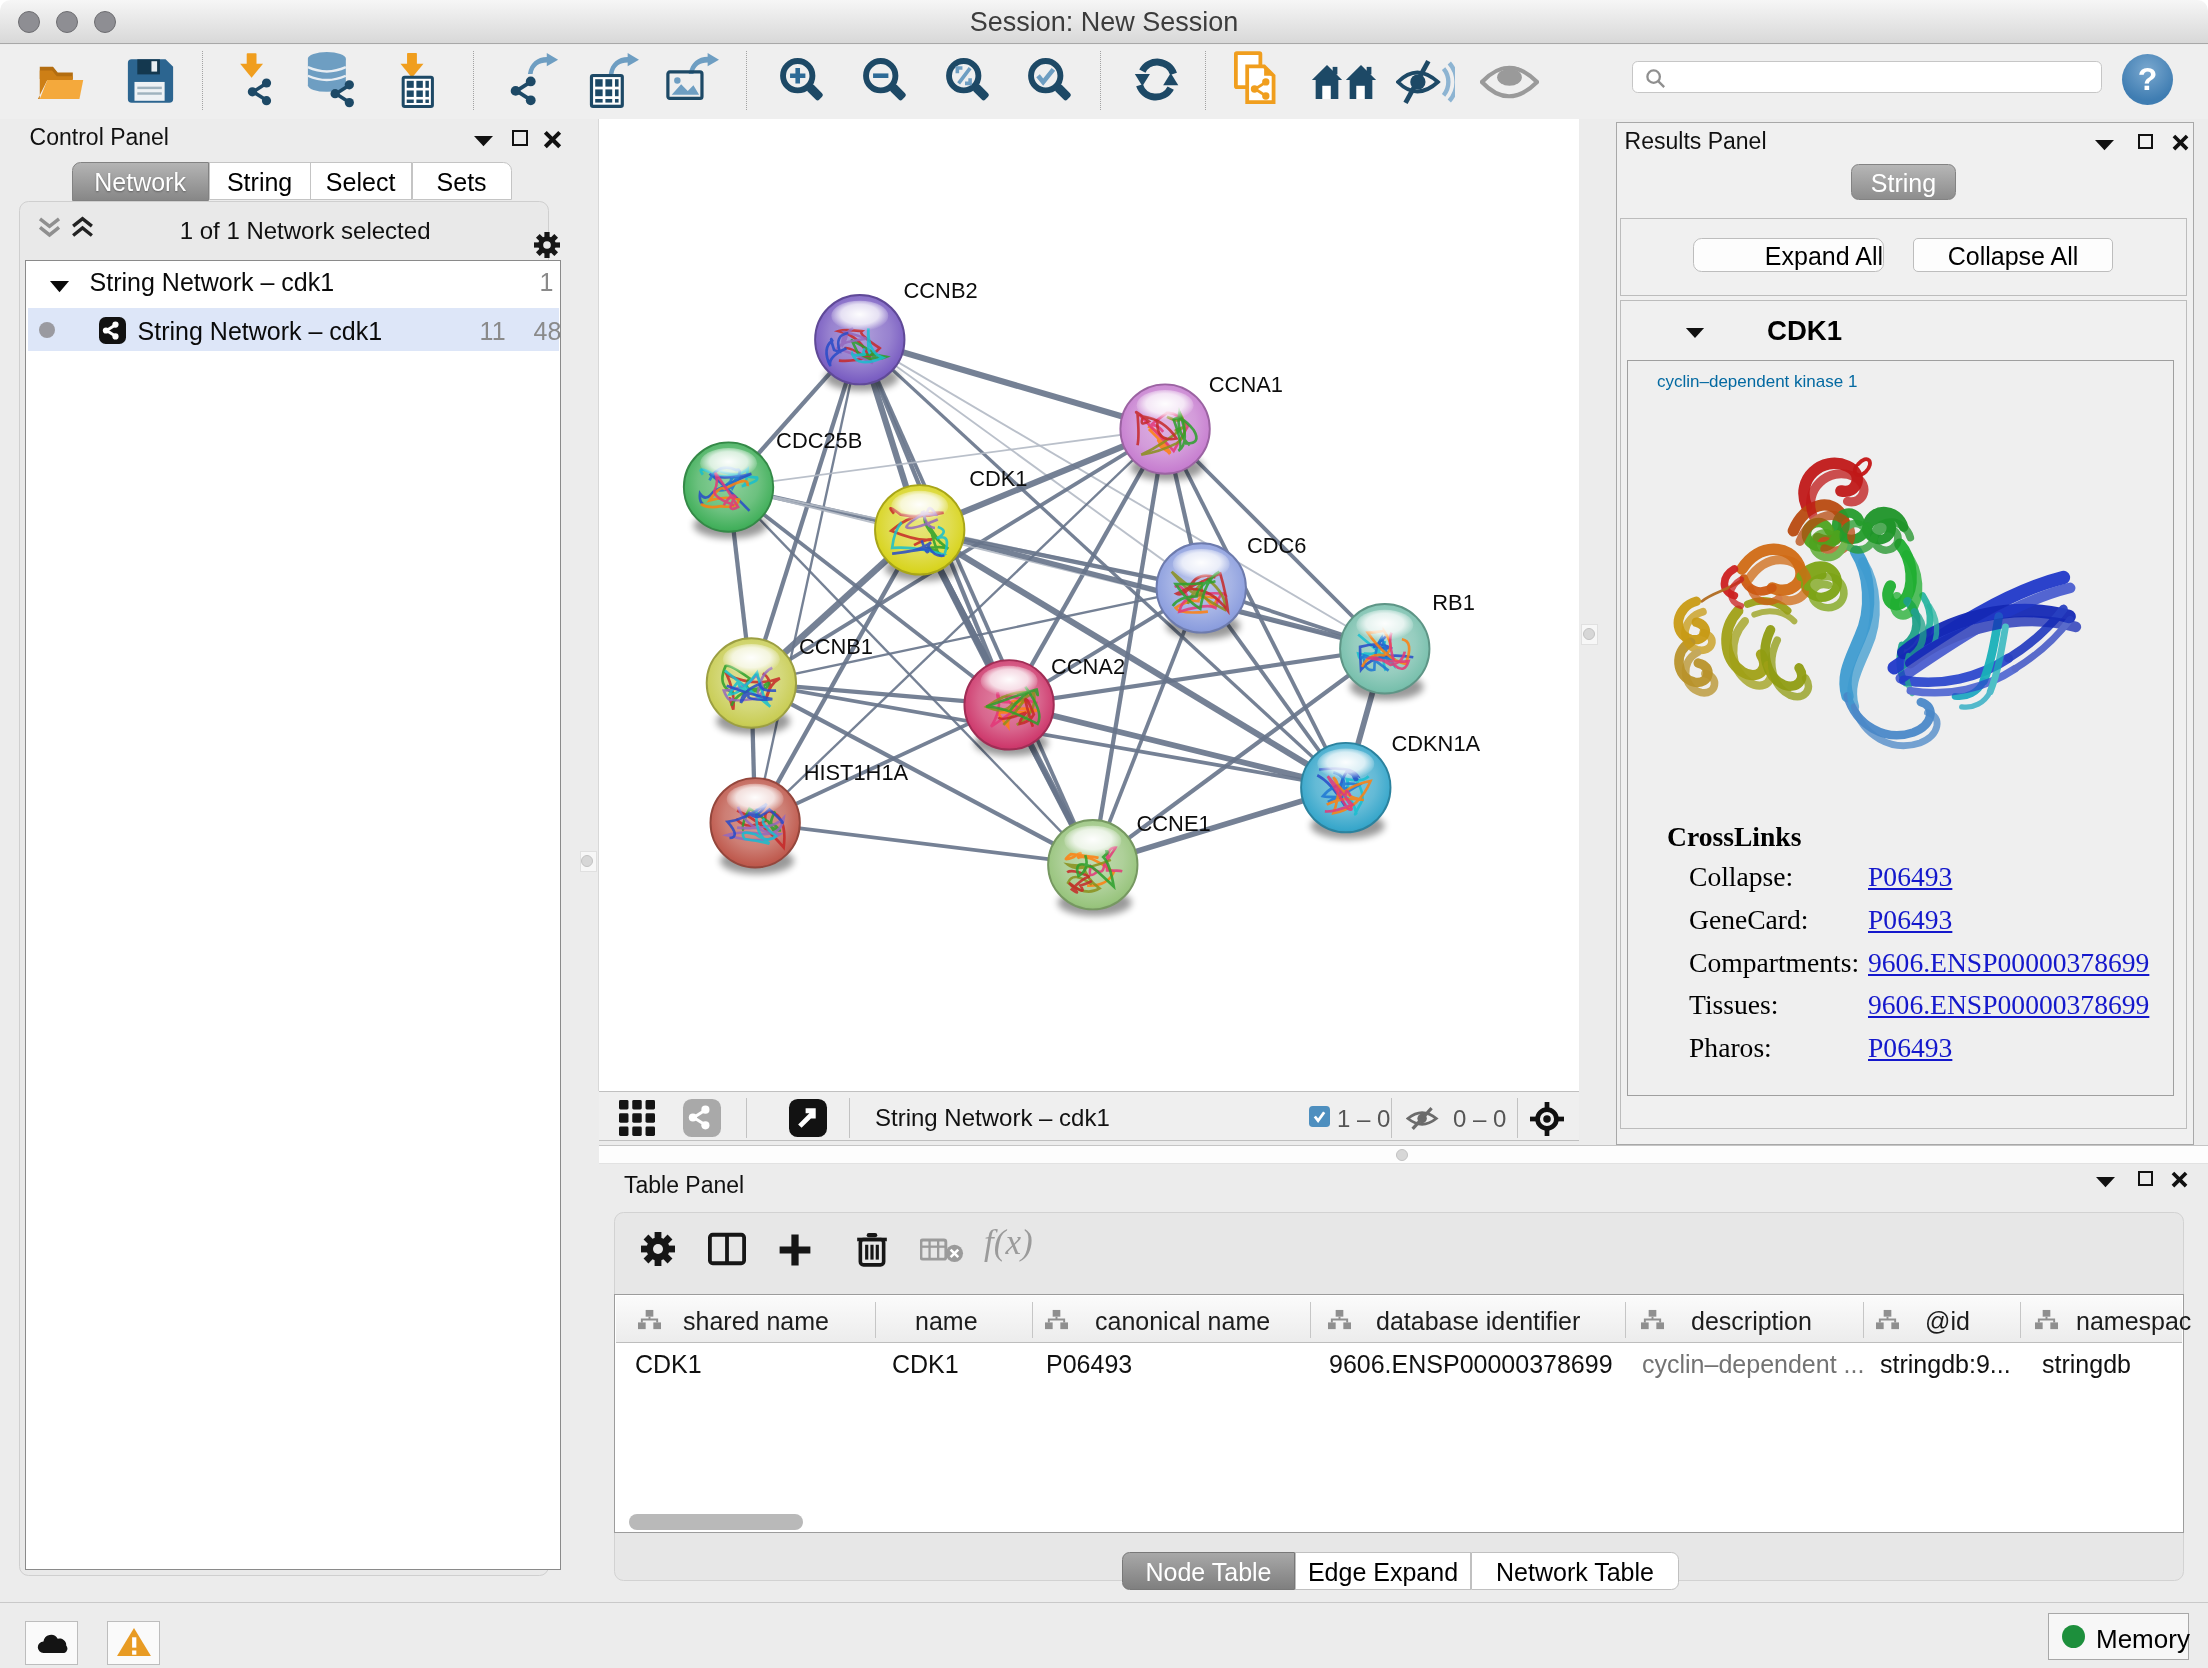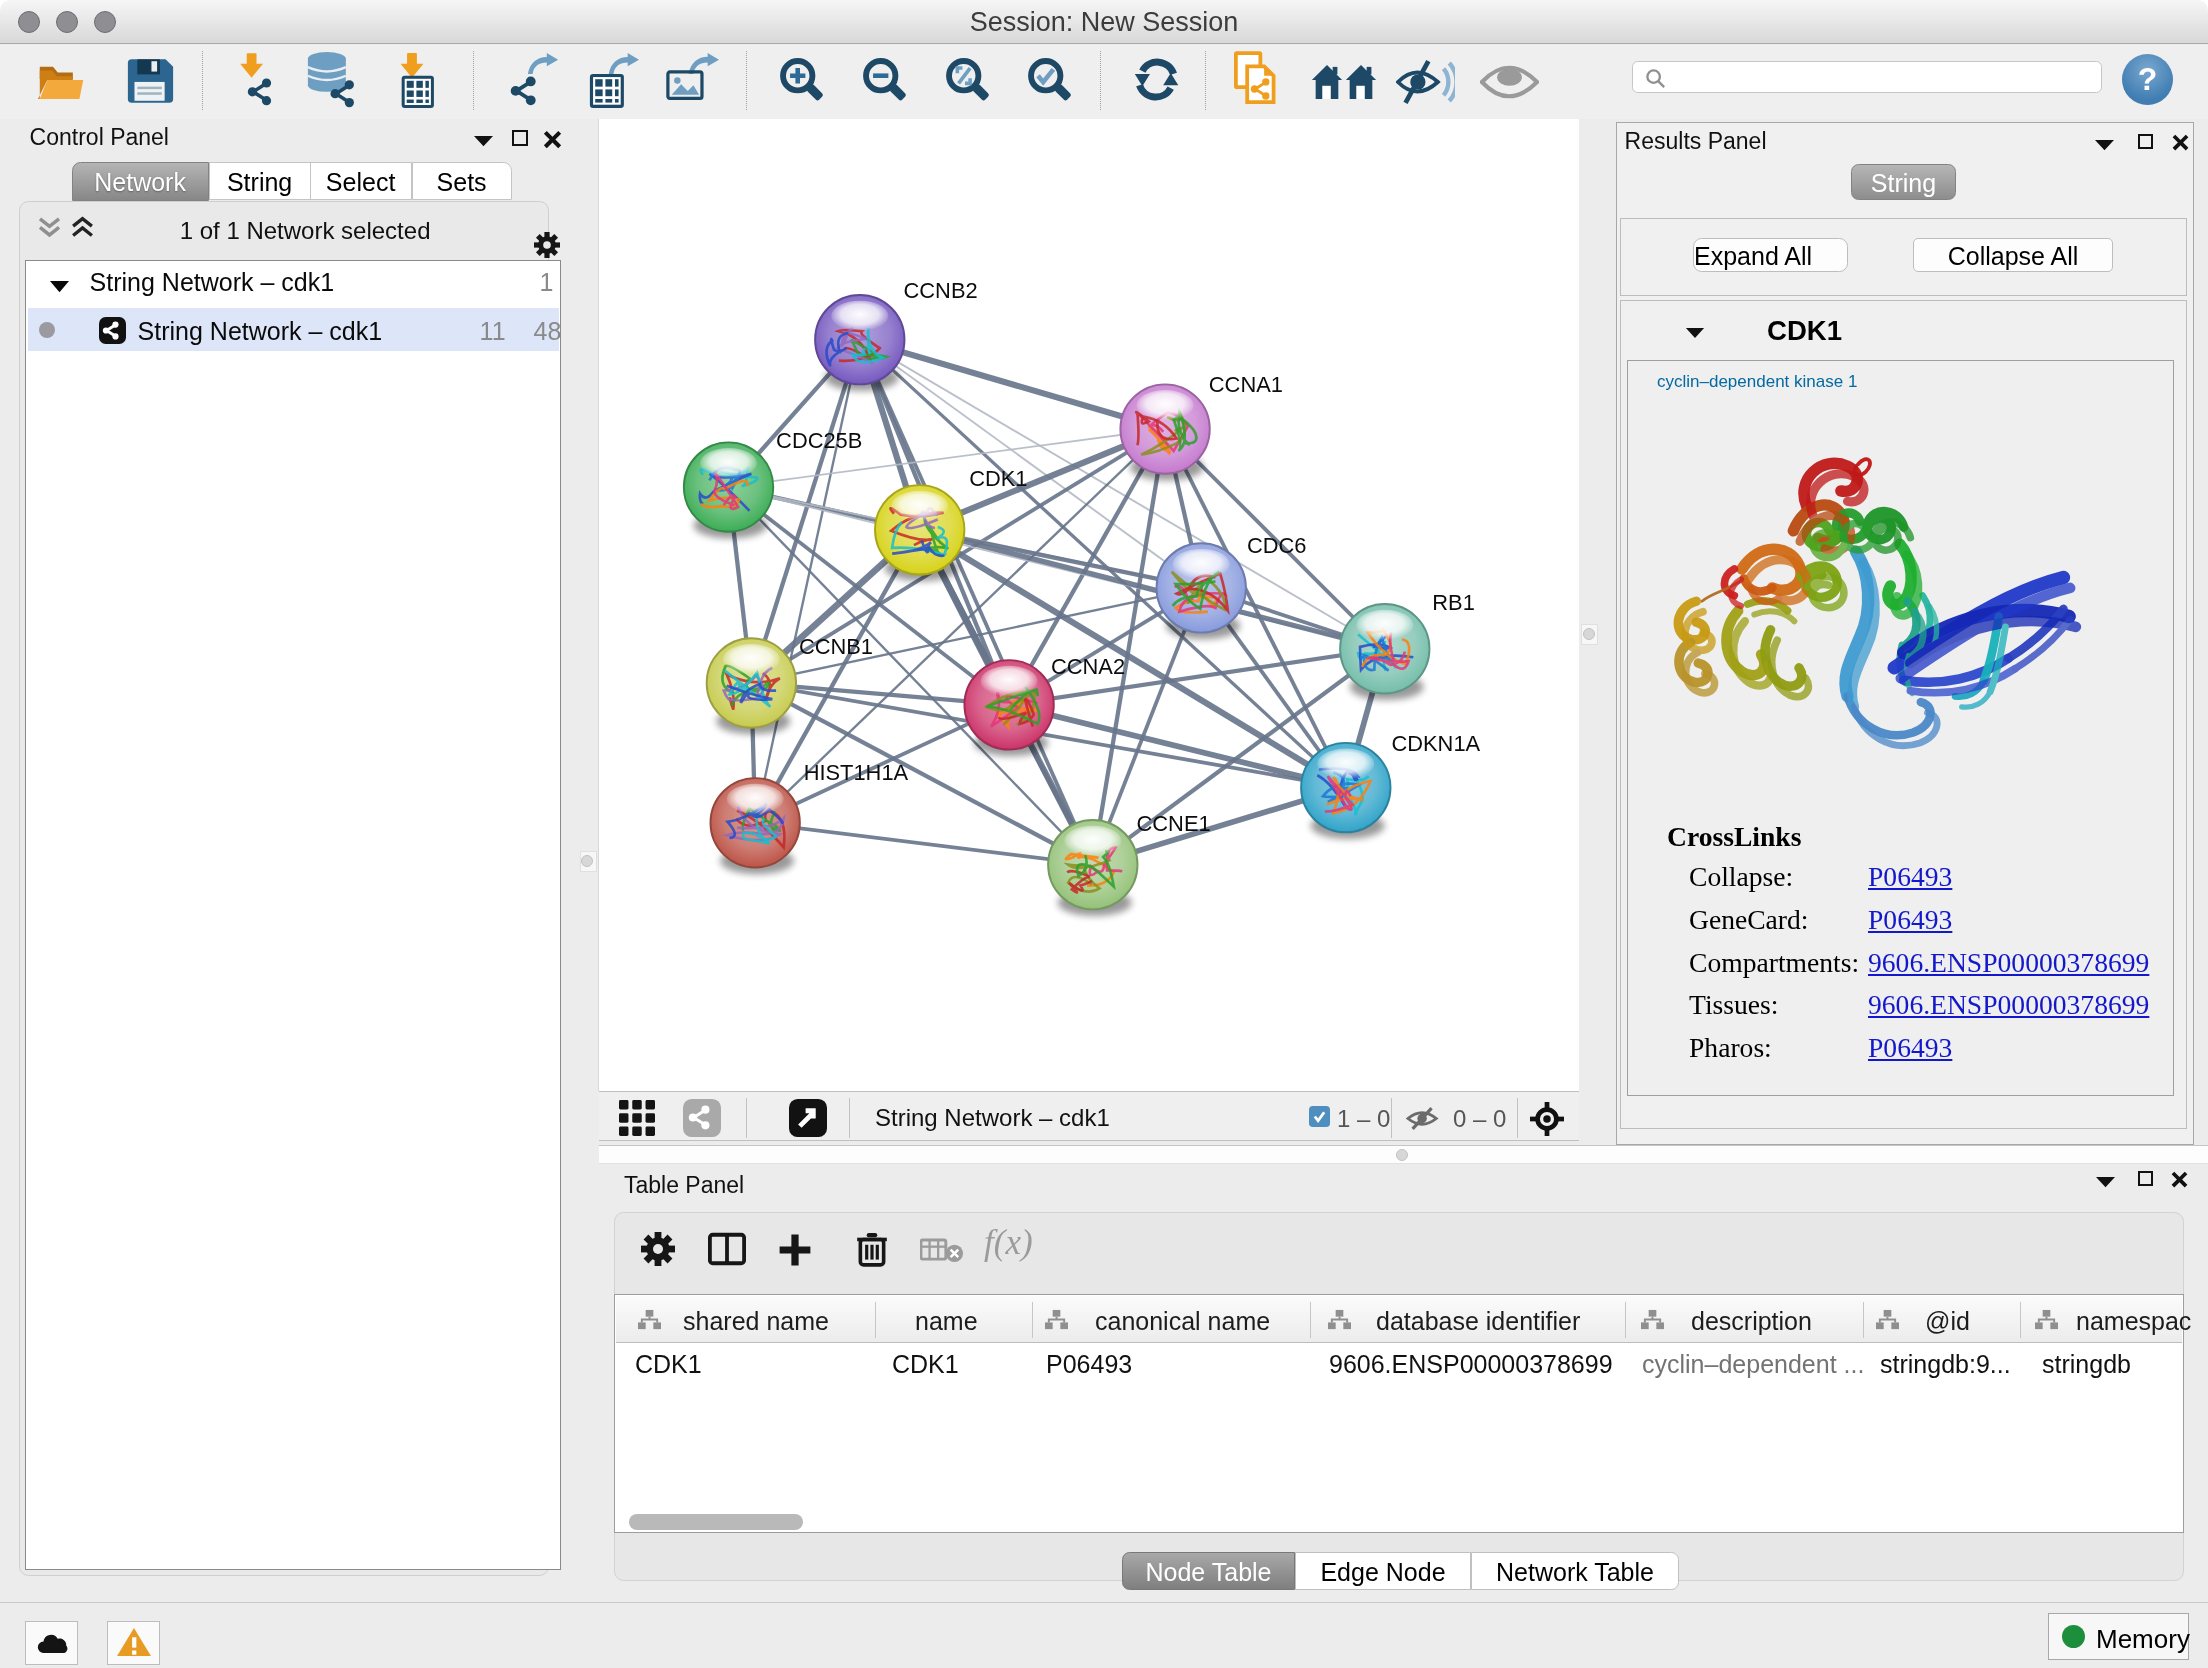--- a/index.html
+++ b/index.html
@@ -595,21 +595,21 @@
     <div style="position:absolute;left:7.6px;top:4.8px;font-size:23px;color:#111">Results Panel</div>
     <svg style="position:absolute;left:477px;top:15px" width="21" height="13.3" viewBox="0 0 22 14">
       <path d="M1,2 h20 l-10,11 z" fill="#111"></path>
     </svg>
     <div style="position:absolute;left:521px;top:10.5px;width:15px;height:15px;border:2.4px solid #111"></div>
     <svg style="position:absolute;left:553px;top:8.6px" width="21" height="21" viewBox="0 0 24 24">
       <path d="M3,6 L6,3 L12,9 L18,3 L21,6 L15,12 L21,18 L18,21 L12,15 L6,21 L3,18 L9,12 Z" fill="#111"></path>
     </svg>
     <div style="position:absolute;left:234px;top:41px;width:105px;height:36px;background:linear-gradient(#b6b6b6,#8d8d8d);border:1px solid #838383;border-radius:7.6px;color:#fff;font-size:25px;text-align:center;line-height:36px">String</div>
     <div style="position:absolute;left:2.9px;top:95px;width:567px;height:78px;border:1.9px solid #bcbcbc"></div>
-    <div style="position:absolute;left:76px;top:115px;width:155px;height:34px;background:#fdfdfd;border:1.9px solid #bdbdbd;border-radius:8.6px;font-size:25px;text-align:left;line-height:34px;color:#000">Expand All</div>
+    <div style="position:absolute;left:76px;top:115px;width:191px;height:34px;background:#fdfdfd;border:1.9px solid #bdbdbd;border-radius:8.6px;font-size:25px;text-align:right;line-height:34px;color:#000">Expand All</div>
     <div style="position:absolute;left:296px;top:115px;width:200px;height:34px;background:#fdfdfd;border:1.9px solid #bdbdbd;border-radius:5px;font-size:25px;text-align:center;line-height:34px;color:#000">Collapse All</div>
     <div style="position:absolute;left:2.9px;top:177px;width:567px;height:829px;border:1.9px solid #bcbcbc"></div>
     <svg style="position:absolute;left:68px;top:203px" width="20" height="13.3" viewBox="0 0 22 14">
       <path d="M1,2 h20 l-10,11 z" fill="#111"></path>
     </svg>
     <div style="position:absolute;left:150px;top:192px;font-size:27.6px;font-weight:bold;color:#000">CDK1</div>
     <div style="position:absolute;left:9.5px;top:237px;width:547px;height:736px;background:#efefef;border:1px solid #9f9f9f"></div>
     <div style="position:absolute;left:40px;top:249px;font-size:17px;color:#0369a1">cyclin–dependent kinase 1</div>
     <div class="serif" style="position:absolute;left:50px;top:698px;font-size:27.6px;font-weight:bold;color:#000">CrossLinks</div>
     <div class="serif" style="position:absolute;left:72px;top:738px;font-size:27.6px;color:#000">Collapse:</div>
@@ -784,21 +784,21 @@
     <div style="position:absolute;left:1477px;top:143px;font-size:25px;color:#1c1c1c">namespac</div>
     <div style="position:absolute;left:36px;top:186px;font-size:25px;color:#111">CDK1</div>
     <div style="position:absolute;left:293px;top:186px;font-size:25px;color:#111">CDK1</div>
     <div style="position:absolute;left:447px;top:186px;font-size:25px;color:#111">P06493</div>
     <div style="position:absolute;left:730px;top:186px;font-size:25px;color:#111">9606.ENSP00000378699</div>
     <div style="position:absolute;left:1043px;top:186px;font-size:25px;color:#737373">cyclin–dependent ...</div>
     <div style="position:absolute;left:1281px;top:186px;font-size:25px;color:#111">stringdb:9...</div>
     <div style="position:absolute;left:1443px;top:186px;font-size:25px;color:#111">stringdb</div>
     <div style="position:absolute;left:30px;top:350px;width:174px;height:16px;background:#b9b9b9;border-radius:8.6px"></div>
     <div style="position:absolute;left:523px;top:388px;width:173px;height:38px;background:linear-gradient(#a8a8a8,#7f7f7f);border:1px solid #787878;border-radius:7.6px 0 0 7.6px;color:#fff;font-size:25px;text-align:center;line-height:38px">Node Table</div>
-    <div style="position:absolute;left:696px;top:388px;width:176px;height:38px;background:#fff;border:1px solid #c0c0c0;color:#000;font-size:25px;text-align:center;line-height:38px">Edge Node</div>
+    <div style="position:absolute;left:696px;top:388px;width:176px;height:38px;background:#fff;border:1px solid #c0c0c0;color:#000;font-size:25px;text-align:center;line-height:38px">Edge Expand</div>
     <div style="position:absolute;left:872px;top:388px;width:208px;height:38px;background:#fff;border:1px solid #c0c0c0;border-radius:0 7.6px 7.6px 0;color:#000;font-size:25px;text-align:center;line-height:38px">Network Table</div>
   </div>
 <div style="position:absolute;left:0;top:1602px;width:2208px;height:0;border-top:1.9px solid #c9c9c9"></div>
 <div style="position:absolute;left:25px;top:1621px;width:53px;height:44px;background:#fafafa;border:1.9px solid #bdbdbd"></div>
 <svg style="position:absolute;left:34px;top:1632px" width="36" height="23" viewBox="0 0 38 24">
     <path d="M10,22 a6,6 0 0 1 0,-12 a8,8 0 0 1 15,-3 a7,7 0 0 1 9,7 a5,5 0 0 1 -2,8 z" fill="#141414"></path>
   </svg>
 <div style="position:absolute;left:107px;top:1621px;width:53px;height:44px;background:#fafafa;border:1.9px solid #bdbdbd"></div>
 <svg style="position:absolute;left:116px;top:1626px" width="36" height="32" viewBox="0 0 38 34">
     <path d="M19,2 L37,32 L1,32 Z" fill="#e89b23"></path>

